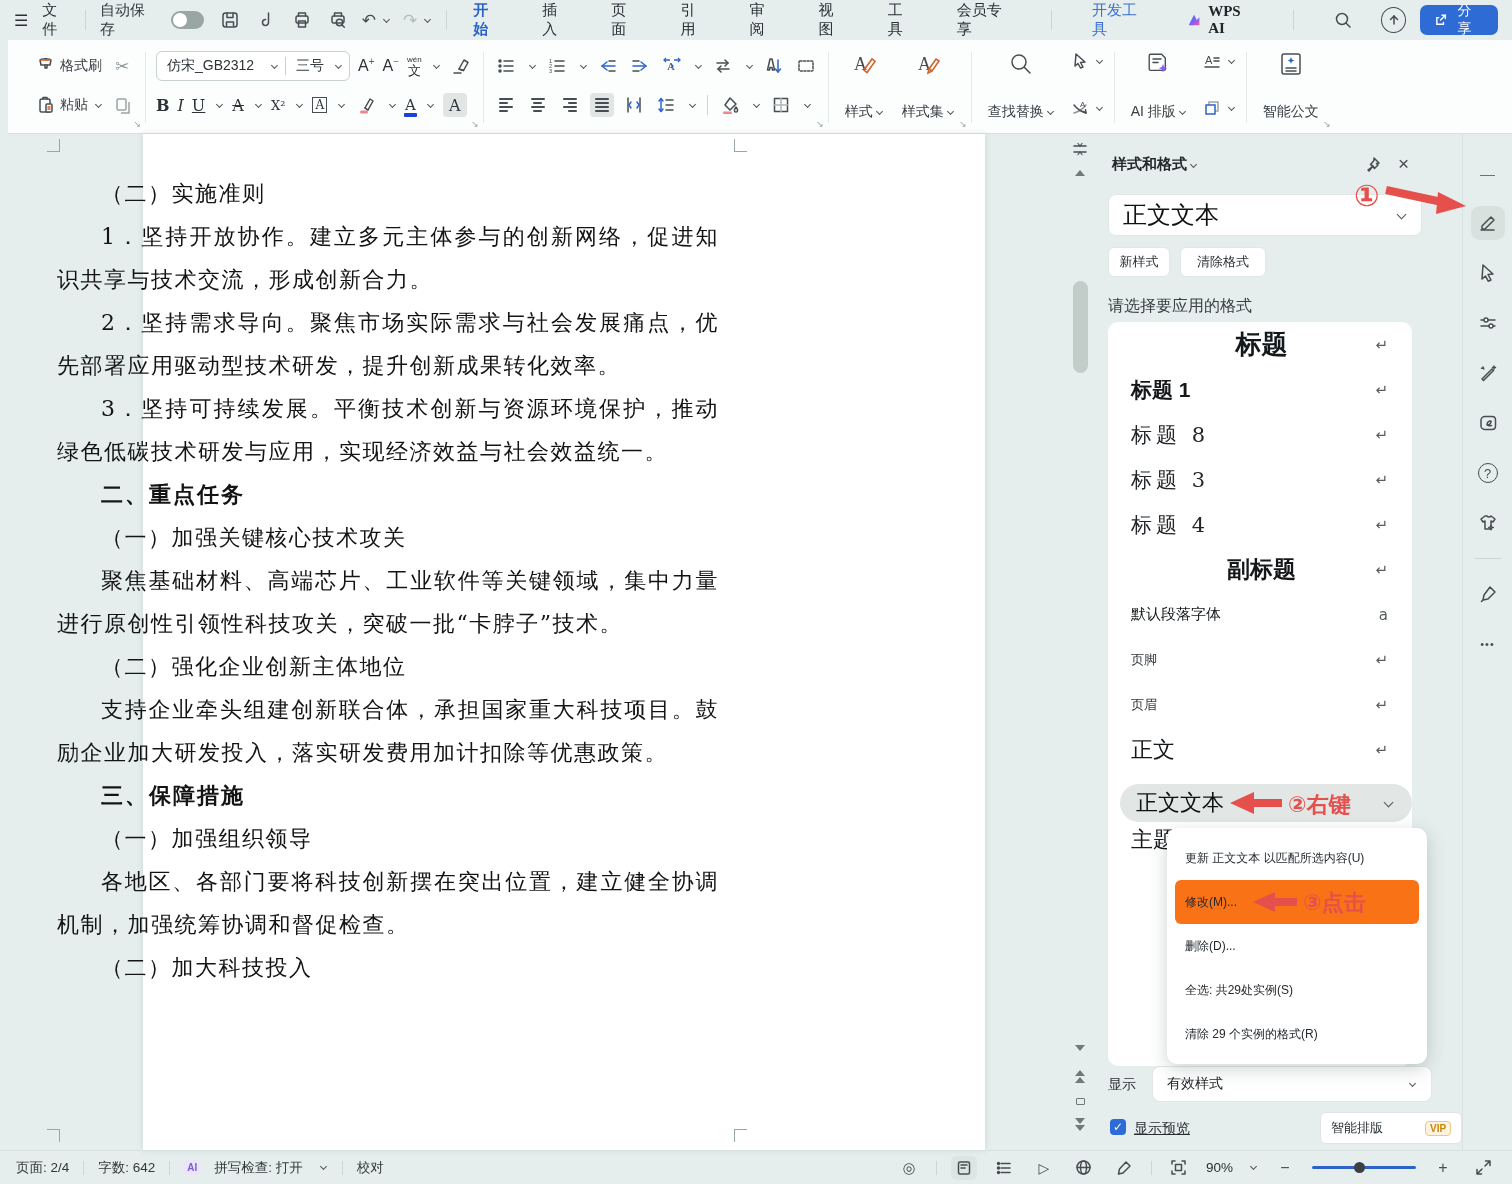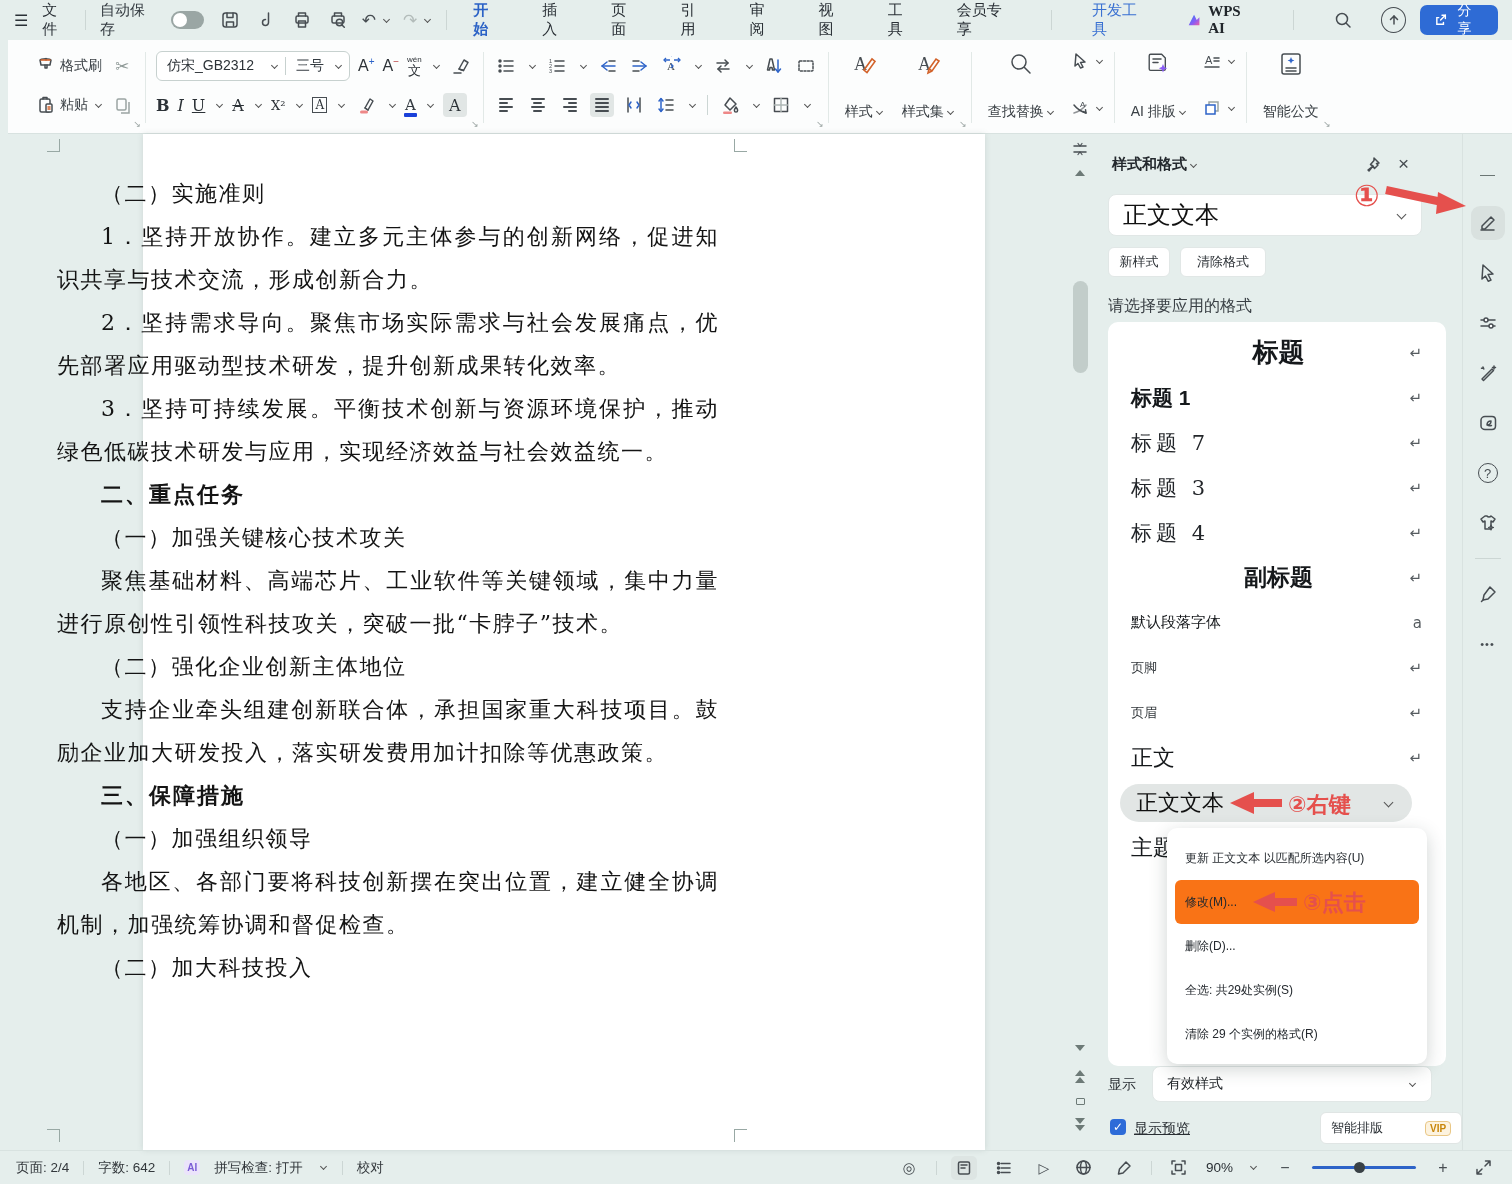--- a/index.html
+++ b/index.html
@@ -67,21 +67,21 @@
   .sarrow.down { border-top:6px solid #6d7a77; }
   .pgbox { position:absolute; left:1076px; width:9px; height:7px; border:1.5px solid #6d7a77; border-radius:1px; }
 
   
   .panel-title { position:absolute; left:1112px; top:155px; font-size:15px; font-weight:bold; color:#24292e; }
   .panel-x { position:absolute; left:1398px; top:153px; font-size:19px; color:#474d52; cursor:pointer; }
   .combo { position:absolute; background:#fff; border:1px solid #e1e7e6; border-radius:8px; display:flex; align-items:center; justify-content:space-between; cursor:pointer; }
   .style-combo { left:1108px; top:194px; width:314px; height:42px; padding:0 14px; font-family:"DejaVu Serif",serif; font-size:24px; color:#111; }
   .pill-btn { position:absolute; background:#fff; border:1px solid #e1e7e6; border-radius:6px; height:30px; display:flex; align-items:center; justify-content:center; font-size:13px; color:#2a2f34; cursor:pointer; }
   .panel-hint { position:absolute; left:1108px; top:296px; font-size:16px; color:#3a4045; }
-  .stylelist { position:absolute; left:1108px; top:322px; width:338px; height:744px; background:#fff; border-radius:10px; padding:8px 0; }
+  .stylelist { position:absolute; left:1108px; top:322px; width:304px; height:744px; background:#fff; border-radius:10px; padding:0 0; }
   .srow { position:relative; height:45px; display:flex; align-items:center; padding:0 20px 0 23px; color:#15181b; cursor:pointer; }
   .srow .mark { position:absolute; right:24px; color:#565c60; font-size:15px; font-family:"DejaVu Sans",sans-serif; }
   .srow.c { justify-content:center; }
   .f-title { font-family:"DejaVu Serif",serif; font-weight:bold; font-size:26px; }
   .f-h1 { font-weight:bold; font-size:21px; }
   .f-h234 { font-family:"DejaVu Serif",serif; font-size:21px; color:#23262a; letter-spacing:4px; }
   .f-sub { font-family:"DejaVu Serif",serif; font-weight:bold; font-size:23px; }
   .f-dpf { font-size:15px; }
   .f-small { font-size:13px; color:#33383c; }
   .f-body { font-family:"DejaVu Serif",serif; font-size:22px; }
@@ -668,21 +668,21 @@
 <div class="stylelist">
   <div class="srow c">
       <span class="f-title">标题</span>
       <span class="mark">↵</span>
     </div>
   <div class="srow">
       <span class="f-h1">标题 1</span>
       <span class="mark">↵</span>
     </div>
   <div class="srow">
-      <span class="f-h234">标题 7</span>
+      <span class="f-h234">标题 8</span>
       <span class="mark">↵</span>
     </div>
   <div class="srow">
       <span class="f-h234">标题 3</span>
       <span class="mark">↵</span>
     </div>
   <div class="srow">
       <span class="f-h234">标题 4</span>
       <span class="mark">↵</span>
     </div>

